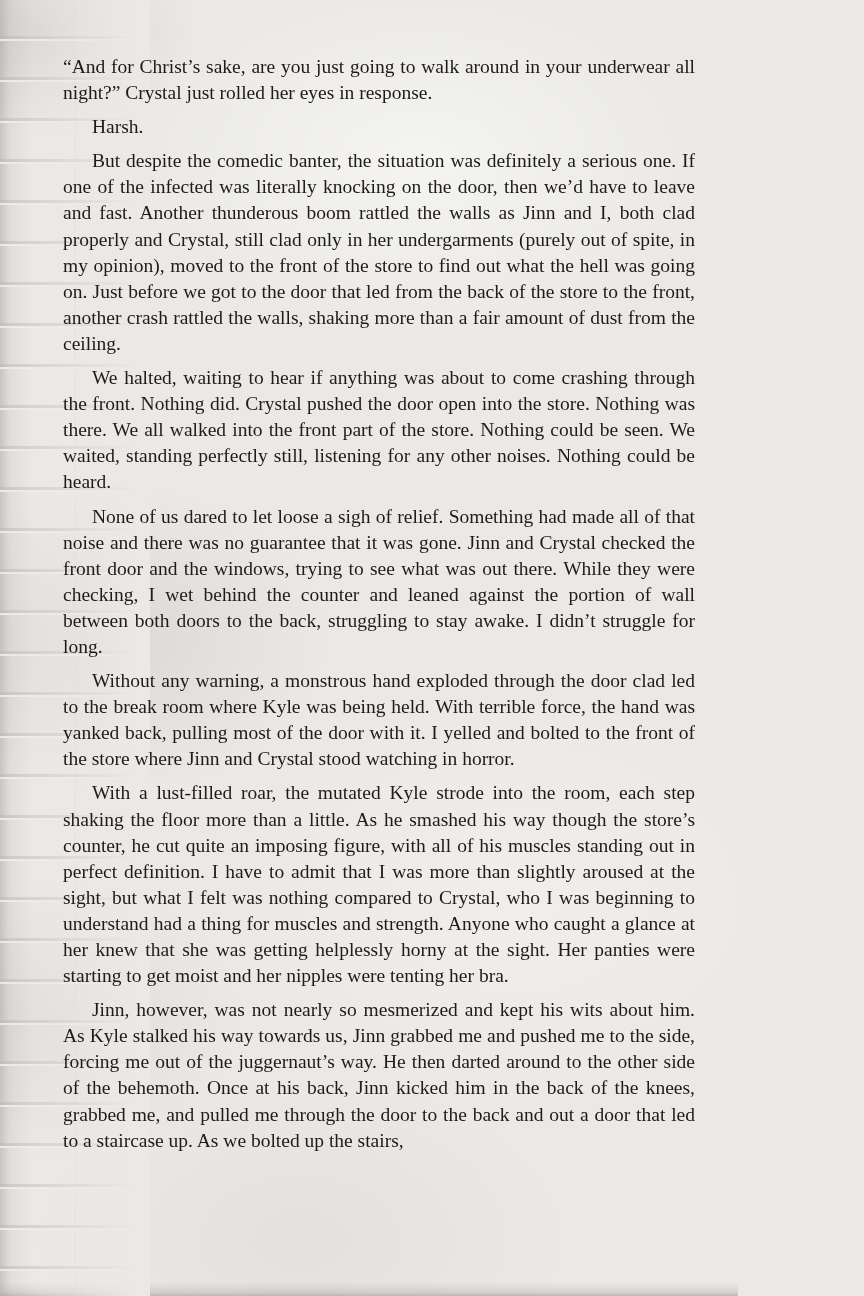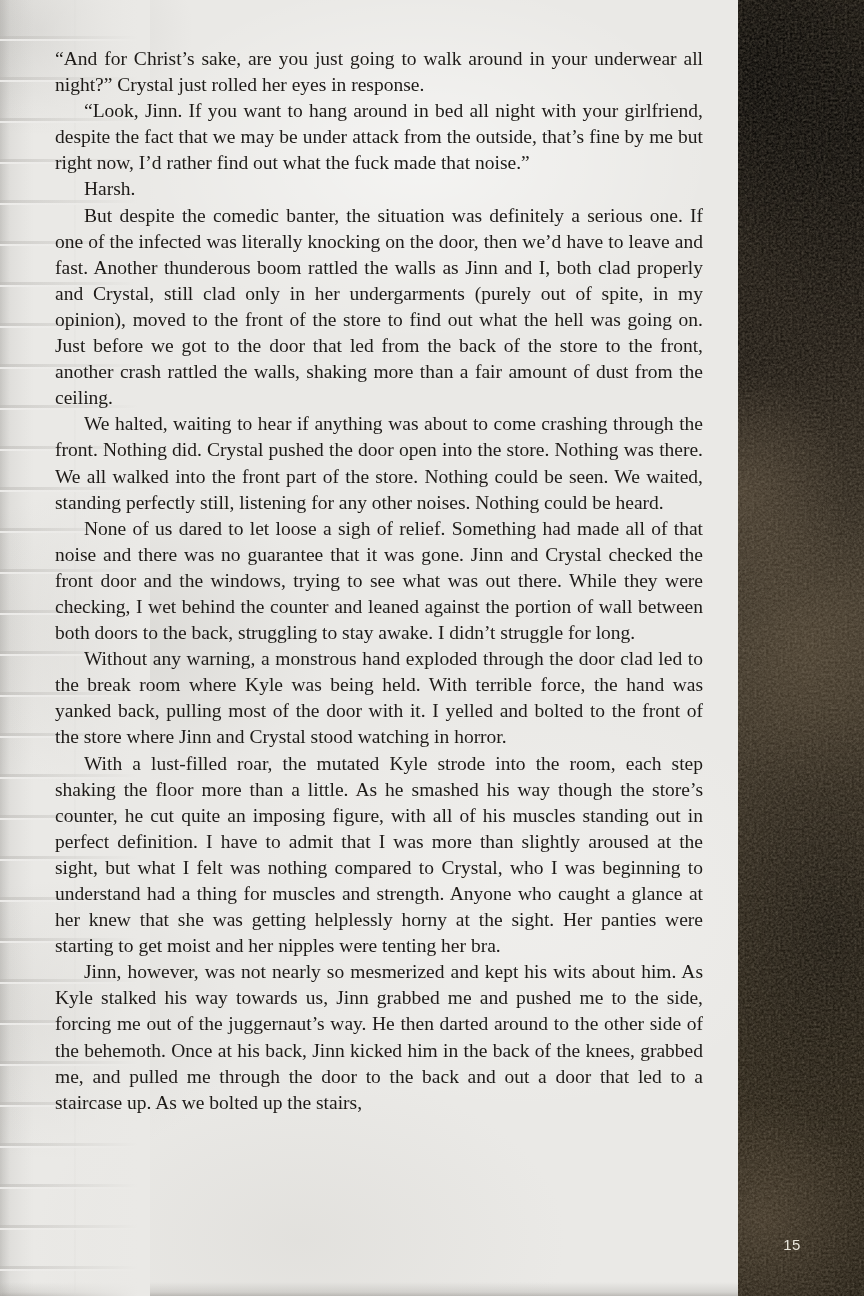--- a/index.html
+++ b/index.html
@@ -46,21 +46,21 @@
         rgba(198,196,192,0.18) 0px, rgba(198,196,192,0.18) 2px,
         rgba(198,196,192,0.0) 2px,  rgba(198,196,192,0.0) 74px);
   }
   
   .text-column{
     position:absolute;left:55px;top:46px;width:648px;
     font-size:19.5px;line-height:26.1px;
     color:var(--ink);
     text-align:justify;
   }
-  .para{margin:0;padding:0;}
+  .para{margin:8px;padding:0;}
   .para.indent{text-indent:29px;}
   
   .strip{
     position:absolute;left:738px;top:0;width:126px;height:1296px;
     background-color:var(--strip-base);
     background-image:
       radial-gradient(140px 240px at 15% 6%,  rgba(0,0,0,0.60), rgba(0,0,0,0) 72%),
       radial-gradient(180px 300px at 90% 10%, rgba(0,0,0,0.55), rgba(0,0,0,0) 72%),
       radial-gradient(150px 170px at 5% 38%,  rgba(128,110,86,0.35), rgba(128,110,86,0) 70%),
       radial-gradient(170px 210px at 55% 50%, rgba(110,94,72,0.30), rgba(110,94,72,0) 70%),
@@ -82,37 +82,23 @@
 <body>
 
 <div class="canvas">
 
   <div class="paper">
     <div class="brick-texture"></div>
   </div>
 
   <div class="text-column">
       <p class="para">“And for Christ’s sake, are you just going to walk around in your underwear all night?” Crystal just rolled her eyes in response.</p>
-      <p class="para indent">“Look, Jinn. If you want to hang around in bed all night with your girlfriend, despite the fact that we may be under attack from the outside, that’s fine by me but right now, I’d rather find out what the fuck made that noise.”</p>
       <p class="para indent">Harsh.</p>
       <p class="para indent">But despite the comedic banter, the situation was definitely a serious one. If one of the infected was literally knocking on the door, then we’d have to leave and fast. Another thunderous boom rattled the walls as Jinn and I, both clad properly and Crystal, still clad only in her undergarments (purely out of spite, in my opinion), moved to the front of the store to find out what the hell was going on. Just before we got to the door that led from the back of the store to the front, another crash rattled the walls, shaking more than a fair amount of dust from the ceiling.</p>
       <p class="para indent">We halted, waiting to hear if anything was about to come crashing through the front. Nothing did. Crystal pushed the door open into the store. Nothing was there. We all walked into the front part of the store. Nothing could be seen. We waited, standing perfectly still, listening for any other noises. Nothing could be heard.</p>
       <p class="para indent">None of us dared to let loose a sigh of relief. Something had made all of that noise and there was no guarantee that it was gone. Jinn and Crystal checked the front door and the windows, trying to see what was out there. While they were checking, I wet behind the counter and leaned against the portion of wall between both doors to the back, struggling to stay awake. I didn’t struggle for long.</p>
       <p class="para indent">Without any warning, a monstrous hand exploded through the door clad led to the break room where Kyle was being held. With terrible force, the hand was yanked back, pulling most of the door with it. I yelled and bolted to the front of the store where Jinn and Crystal stood watching in horror.</p>
       <p class="para indent">With a lust-filled roar, the mutated Kyle strode into the room, each step shaking the floor more than a little. As he smashed his way though the store’s counter, he cut quite an imposing figure, with all of his muscles standing out in perfect definition. I have to admit that I was more than slightly aroused at the sight, but what I felt was nothing compared to Crystal, who I was beginning to understand had a thing for muscles and strength. Anyone who caught a glance at her knew that she was getting helplessly horny at the sight. Her panties were starting to get moist and her nipples were tenting her bra.</p>
       <p class="para indent">Jinn, however, was not nearly so mesmerized and kept his wits about him. As Kyle stalked his way towards us, Jinn grabbed me and pushed me to the side, forcing me out of the juggernaut’s way. He then darted around to the other side of the behemoth. Once at his back, Jinn kicked him in the back of the knees, grabbed me, and pulled me through the door to the back and out a door that led to a staircase up. As we bolted up the stairs,</p>
     </div>
 
-  <div class="strip">
-    <svg class="noise" width="126" height="1296" xmlns="http://www.w3.org/2000/svg">
-      <filter id="grunge">
-        <feTurbulence type="fractalNoise" baseFrequency="0.42" numOctaves="4" seed="11"></feTurbulence>
-        <feColorMatrix type="matrix" values="0 0 0 0 0.42
-                  0 0 0 0 0.36
-                  0 0 0 0 0.27
-                  0.9 0.4 0 0 -0.35"></feColorMatrix>
-      </filter>
-      <rect width="126" height="1296" filter="url(#grunge)" opacity="0.45"></rect>
-    </svg>
-    <div class="page-number">15</div>
-  </div>
 
 </div>
 
 </body></html>

